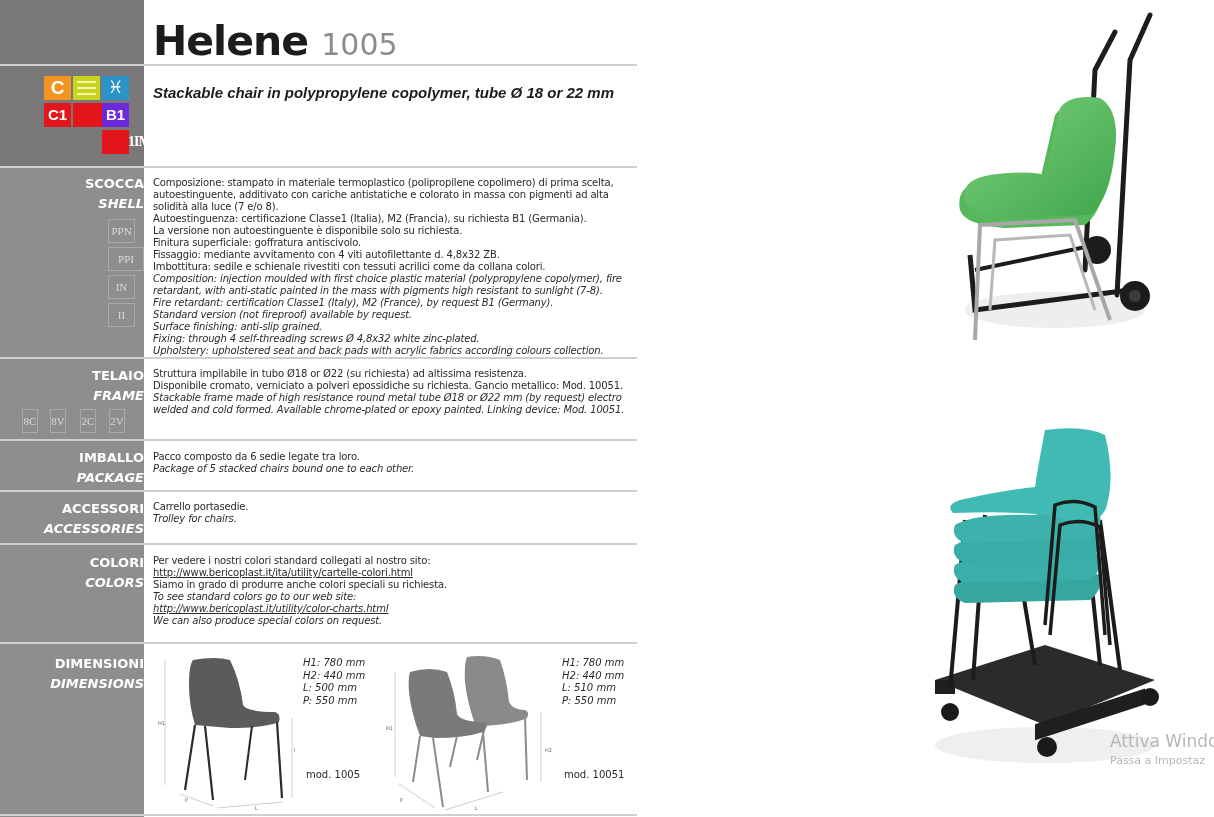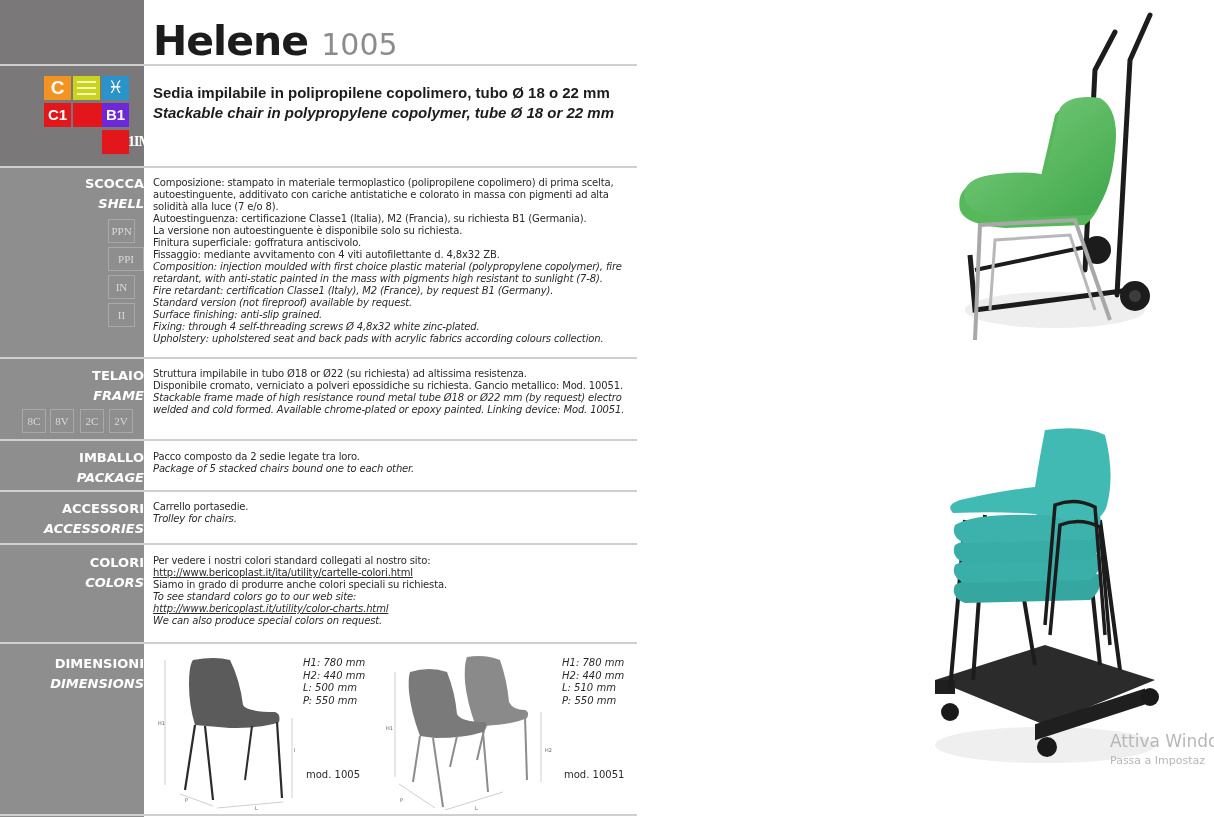--- a/index.html
+++ b/index.html
@@ -24,21 +24,21 @@
   .b-lines i { display: block; position: absolute; left: 4px; right: 4px; height: 2px; background: #f3f6b0; }
   .b-pisces { left: 58px; top: 0; background: #2a93c9; font-weight: normal; font-size: 17px; }
   .b-c1 { left: 0; top: 27px; background: #e3171b; }
   .b-m2 { left: 29px; top: 27px; background: #e3171b; padding-left: 32px; }
   .b-b1 { left: 58px; top: 27px; background: #6d28d9; }
   .b-1im { left: 58px; top: 54px; background: #e3171b; font-family: "Liberation Serif", serif; font-size: 14px; letter-spacing: -1px; padding-left: 26px; }
 
   .sec-label { position: absolute; right: 1070px; text-align: right; font-weight: bold; color: #fff; font-size: 13px; line-height: 20px; font-family: "DejaVu Sans", sans-serif; }
   .sec-label .en { font-style: italic; display: block; }
 
-  .chip { position: absolute; width: 24px; height: 24px; border: 1px solid #a9a9a9; color: #d9d9d9; font-family: "Liberation Serif", serif; font-size: 11px; text-align: center; line-height: 22px; }
+  .chip { position: absolute; width: 16px; height: 24px; border: 1px solid #a9a9a9; color: #d9d9d9; font-family: "Liberation Serif", serif; font-size: 11px; text-align: center; line-height: 22px; }
 
   .body-text { position: absolute; left: 153px; font-size: 10px; line-height: 12px; color: #2a2a2a; font-family: "DejaVu Sans", sans-serif; width: 480px; letter-spacing: -0.15px; }
   .body-text .en { font-style: italic; }
   .body-text .u { text-decoration: underline; }
 
   .dims { position: absolute; font-size: 10px; font-style: italic; line-height: 12.5px; color: #2a2a2a; font-family: "DejaVu Sans", sans-serif; }
   .model { position: absolute; font-size: 10px; color: #2a2a2a; font-family: "DejaVu Sans", sans-serif; }
 
   .figure { position: absolute; }
   .photo { position: absolute; }
@@ -75,41 +75,41 @@
       <i style="top:17px"></i>
   </div>
   <div class="badge b-pisces">♓︎</div>
   <div class="badge b-c1">C1</div>
   <div class="badge b-m2">M2</div>
   <div class="badge b-b1">B1</div>
   <div class="badge b-1im">1IM</div>
 </div>
 
 <div class="subtitle">
-  <div>Sedia impilabile in polipropilene copolimero, tubo Ø 18 o 22 mm</div>
   <div class="en">Stackable chair in polypropylene copolymer, tube Ø 18 or 22 mm</div>
 </div>
 
 <div class="sec-label" style="top:174px;">
   <span>SCOCCA</span>
   <span class="en">SHELL</span>
 </div>
 <div class="chip" style="left:108px;top:219px;width:27px;">PPN</div>
 <div class="chip" style="left:108px;top:247px;width:36px;">PPI</div>
 <div class="chip" style="left:108px;top:275px;width:27px;">IN</div>
 <div class="chip" style="left:108px;top:303px;width:27px;">II</div>
 
 <div class="body-text" style="top:177px;">
   <div>Composizione: stampato in materiale termoplastico (polipropilene copolimero) di prima scelta,</div>
   <div>autoestinguente, additivato con cariche antistatiche e colorato in massa con pigmenti ad alta</div>
   <div>solidità alla luce (7 e/o 8).</div>
   <div>Autoestinguenza: certificazione Classe1 (Italia), M2 (Francia), su richiesta B1 (Germania).</div>
   <div>La versione non autoestinguente è disponibile solo su richiesta.</div>
   <div>Finitura superficiale: goffratura antiscivolo.</div>
   <div>Fissaggio: mediante avvitamento con 4 viti autofilettante d. 4,8x32 ZB.</div>
+  <div>Imbottitura: sedile e schienale rivestiti con tessuti acrilici come da collana colori.</div>
   <div class="en">Composition: injection moulded with first choice plastic material (polypropylene copolymer), fire</div>
   <div class="en">retardant, with anti-static painted in the mass with pigments high resistant to sunlight (7-8).</div>
   <div class="en">Fire retardant: certification Classe1 (Italy), M2 (France), by request B1 (Germany).</div>
   <div class="en">Standard version (not fireproof) available by request.</div>
   <div class="en">Surface finishing: anti-slip grained.</div>
   <div class="en">Fixing: through 4 self-threading screws Ø 4,8x32 white zinc-plated.</div>
   <div class="en">Upholstery: upholstered seat and back pads with acrylic fabrics according colours collection.</div>
 </div>
 
 <div class="sec-label" style="top:366px;">
@@ -126,21 +126,21 @@
   <div>Disponibile cromato, verniciato a polveri epossidiche su richiesta. Gancio metallico: Mod. 10051.</div>
   <div class="en">Stackable frame made of high resistance round metal tube Ø18 or Ø22 mm (by request) electro</div>
   <div class="en">welded and cold formed. Available chrome-plated or epoxy painted. Linking device: Mod. 10051.</div>
 </div>
 
 <div class="sec-label" style="top:448px;">
   <span>IMBALLO</span>
   <span class="en">PACKAGE</span>
 </div>
 <div class="body-text" style="top:451px;">
-  <div>Pacco composto da 2 sedie legate tra loro.</div>
+  <div>Pacco composto da 6 sedie legate tra loro.</div>
   <div class="en">Package of 5 stacked chairs bound one to each other.</div>
 </div>
 
 <div class="sec-label" style="top:499px;">
   <span>ACCESSORI</span>
   <span class="en">ACCESSORIES</span>
 </div>
 <div class="body-text" style="top:501px;">
   <div>Carrello portasedie.</div>
   <div class="en">Trolley for chairs.</div>

